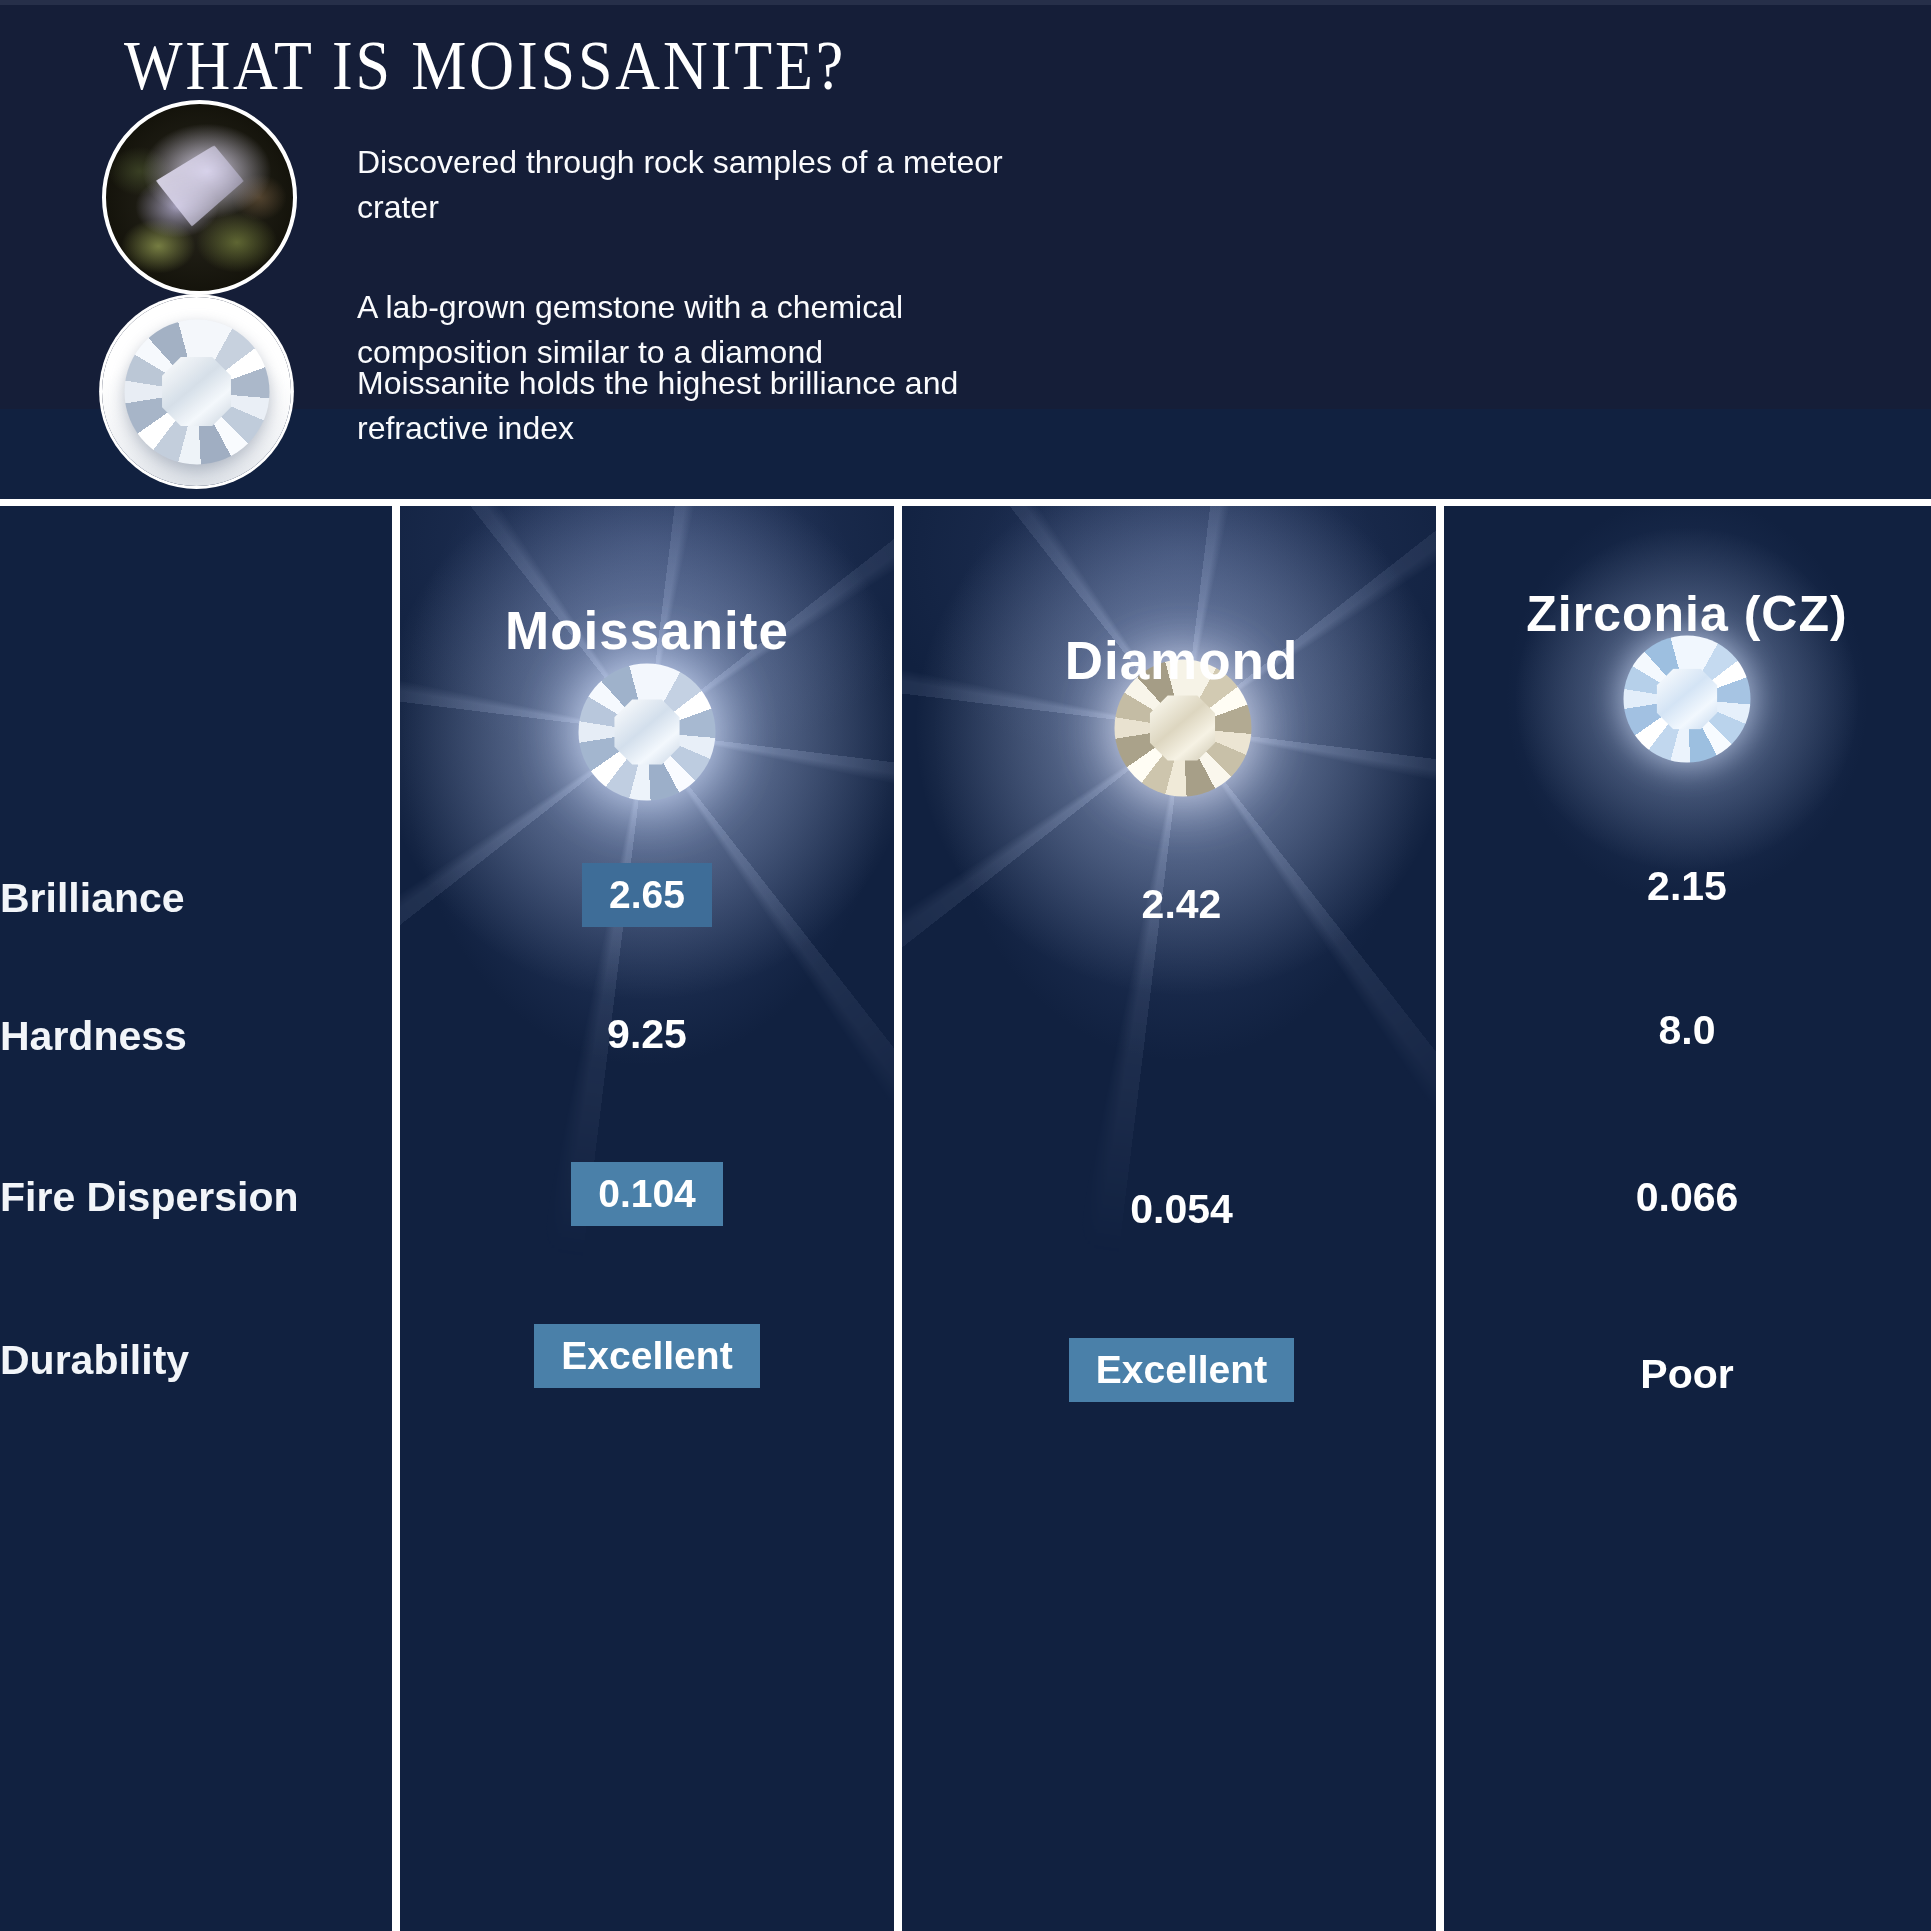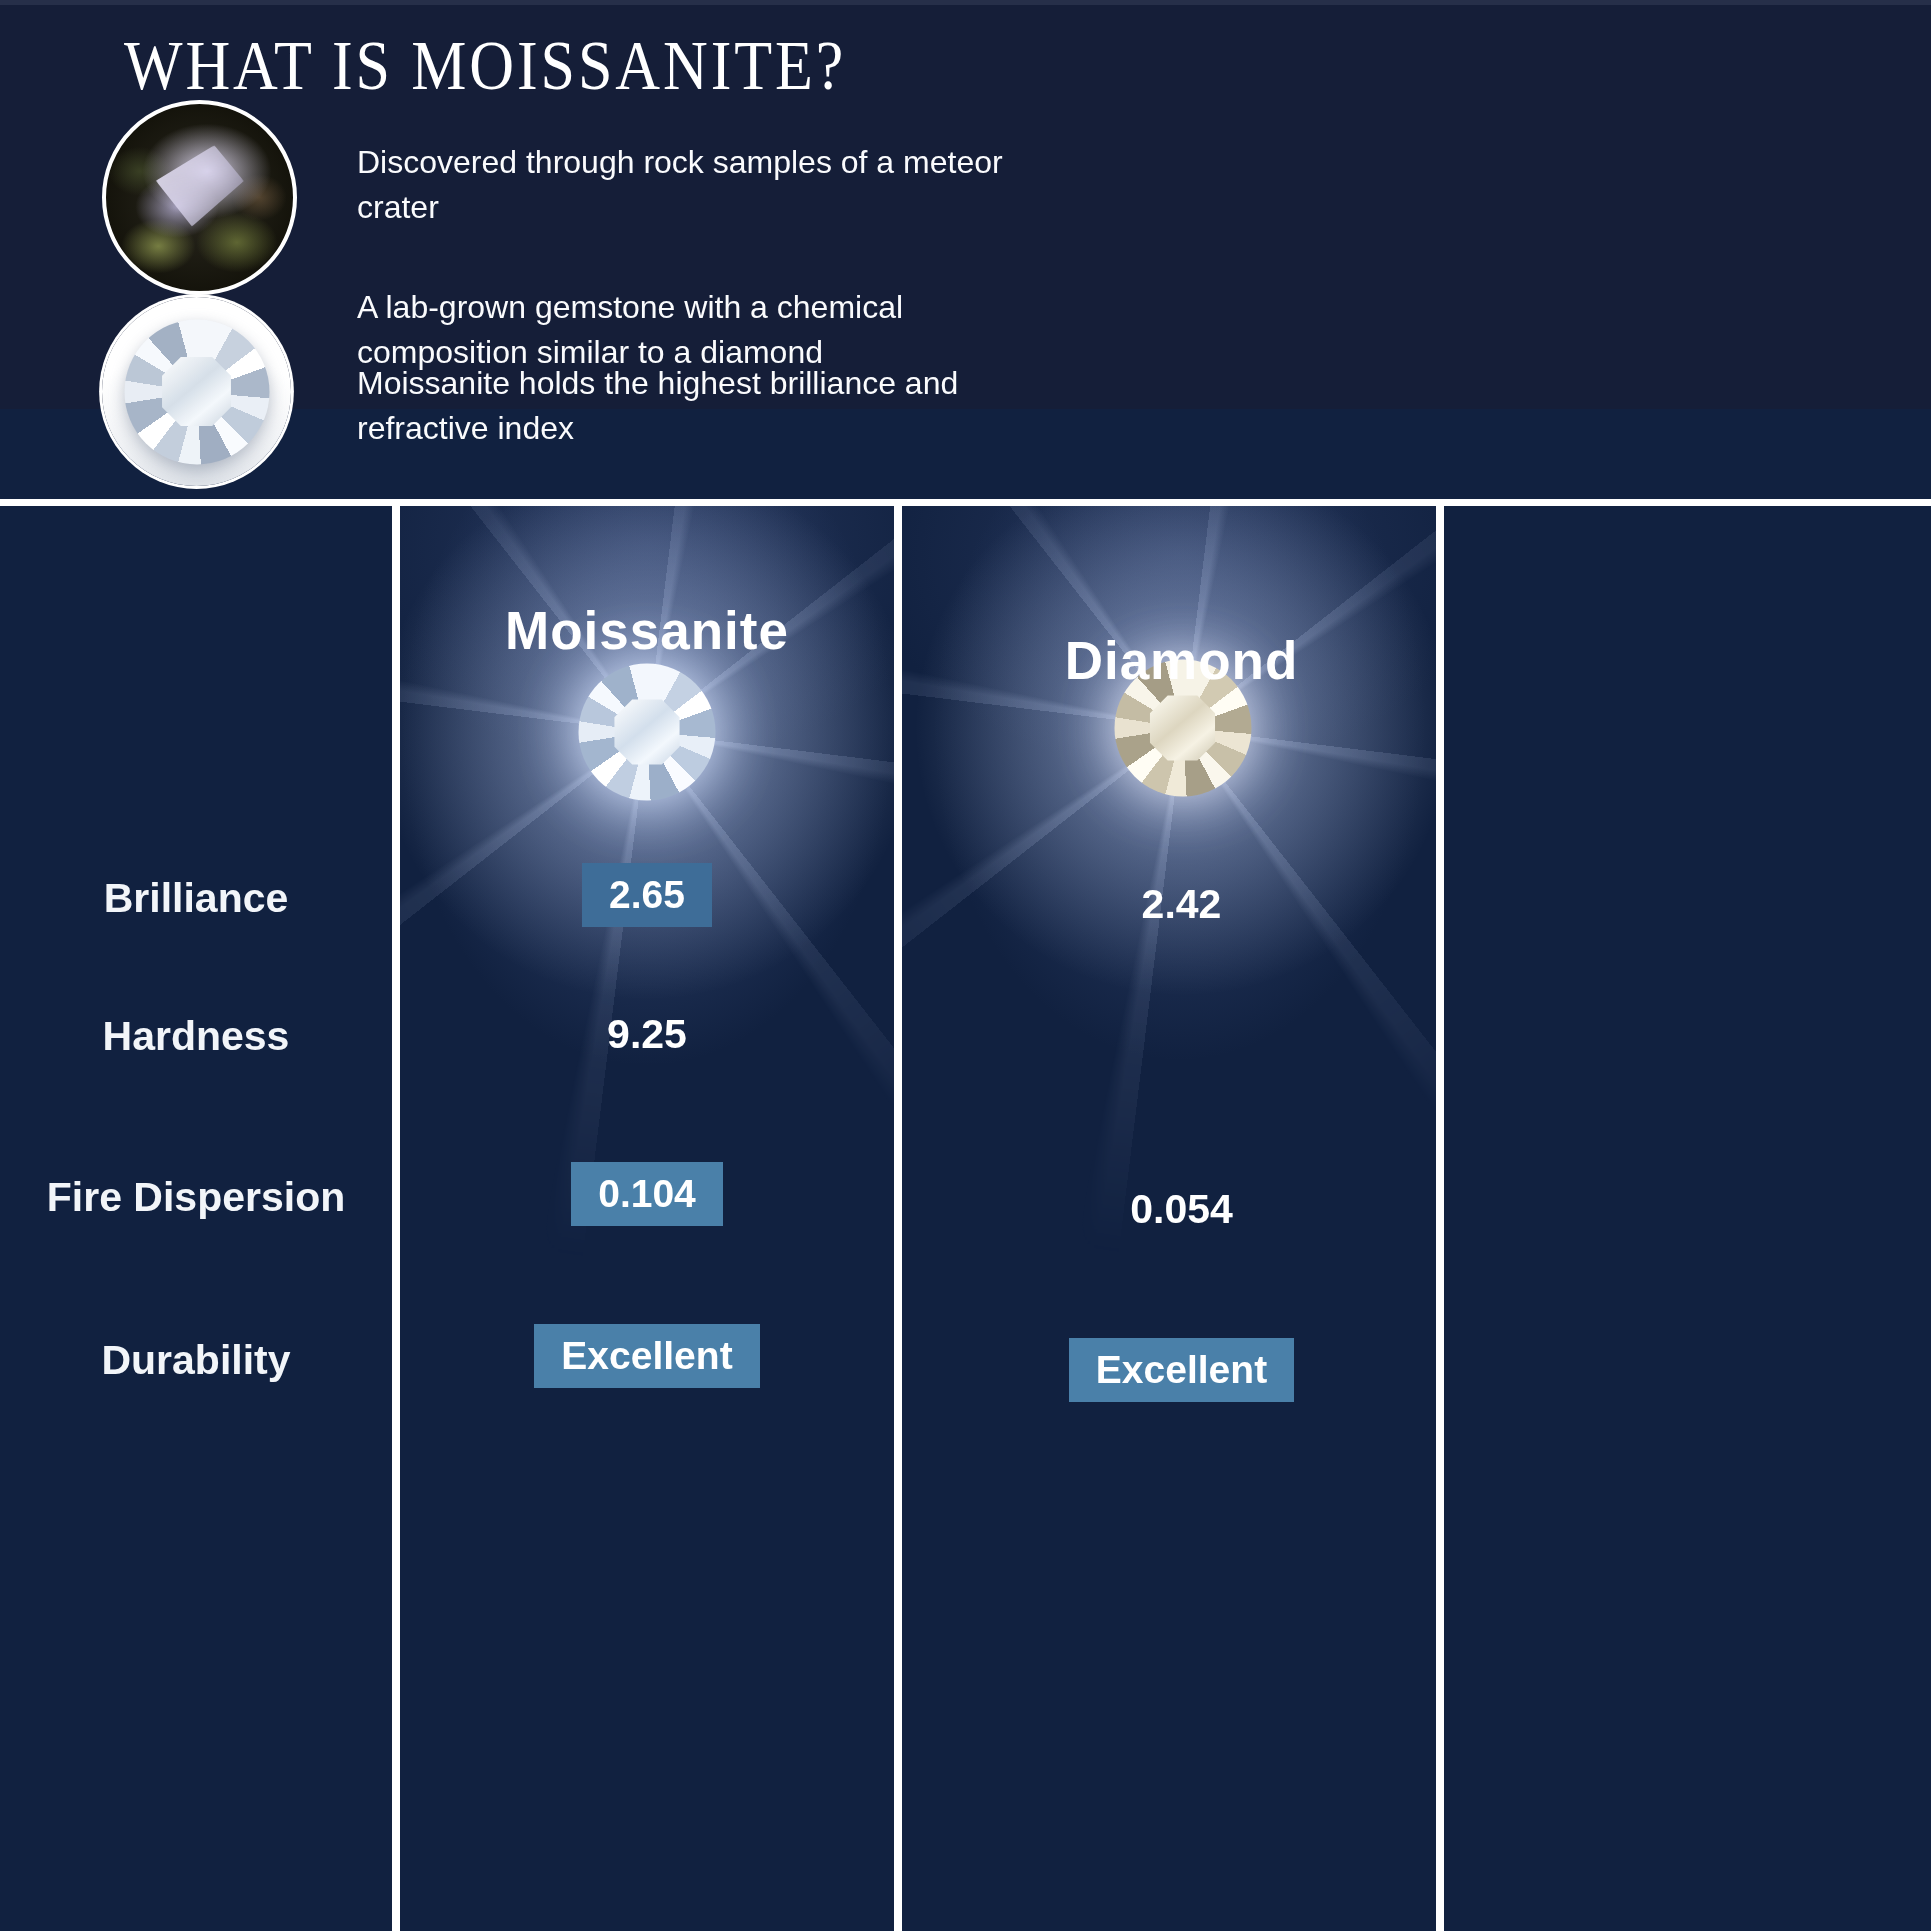--- a/index.html
+++ b/index.html
@@ -36,21 +36,21 @@
           font-size:32px;line-height:45px;font-weight:400;}
   .b1{top:140px}.b2{top:285px}.b3{top:361px}
 
   
   .hline{position:absolute;left:0;top:499px;width:1931px;height:6.8px;background:#ffffff;z-index:6;}
   .vline{position:absolute;top:506px;bottom:0;width:7.7px;background:#ffffff;z-index:6;}
   .v1{left:392px}.v2{left:894px}.v3{left:1436px}
 
   
   .labels-col{position:absolute;left:0;top:506px;bottom:0;width:392px;}
-  .row-label{position:absolute;left:0;width:100%;text-align:center;transform:translateY(-50%);
+  .row-label{position:absolute;left:0;width:100%;transform:translateY(-50%);
              color:#f2f5f9;font-weight:700;font-size:41px;}
   .rl0{top:392px}.rl1{top:530px}.rl2{top:691px}.rl3{top:854px}
 
   .col{position:absolute;top:506px;bottom:0;overflow:hidden;}
   .col-m{left:400px;width:494px;
      background:radial-gradient(328px 444px at 50% 227px, rgba(92,116,172,0.50), rgba(92,116,172,0) 75%),
                 radial-gradient(415px 290px at 50% 39px, rgba(62,80,125,0.45), rgba(62,80,125,0) 75%);}
   .col-d{left:902px;width:534px;
      background:radial-gradient(328px 444px at 52% 222px, rgba(92,116,172,0.42), rgba(92,116,172,0) 75%),
                 radial-gradient(415px 290px at 52% 48px, rgba(62,80,125,0.40), rgba(62,80,125,0) 75%);}
@@ -168,15 +168,24 @@
   <div class="col col-d">
     <div class="glow-spokes"></div>
     <div class="glow-halo"></div>
     <h2 class="col-header">Diamond</h2>
     <div class="gem gem-d facets-warm"></div>
     <div class="cell d-r0">2.42</div>
     <div class="cell d-r2">0.054</div>
     <div class="cell d-r3"><span class="badge">Excellent</span></div>
   </div>
 
+  <div class="col col-z">
+    <div class="glow-halo"></div>
+    <h2 class="col-header">Zirconia (CZ)</h2>
+    <div class="gem gem-z facets-ice"></div>
+    <div class="cell z-r0">2.15</div>
+    <div class="cell z-r1">8.0</div>
+    <div class="cell z-r2">0.066</div>
+    <div class="cell z-r3">Poor</div>
+  </div>
 
 </div>
 
 
 </body></html>

